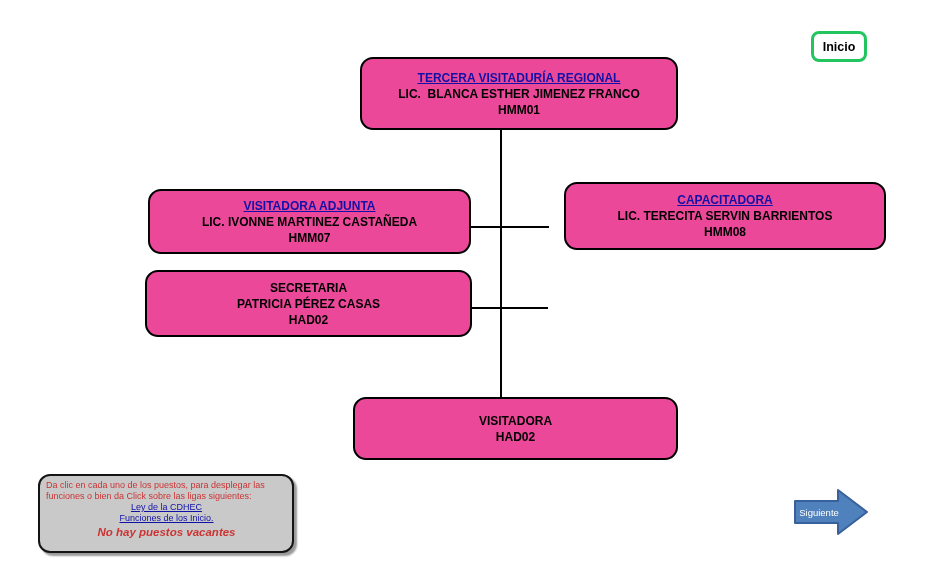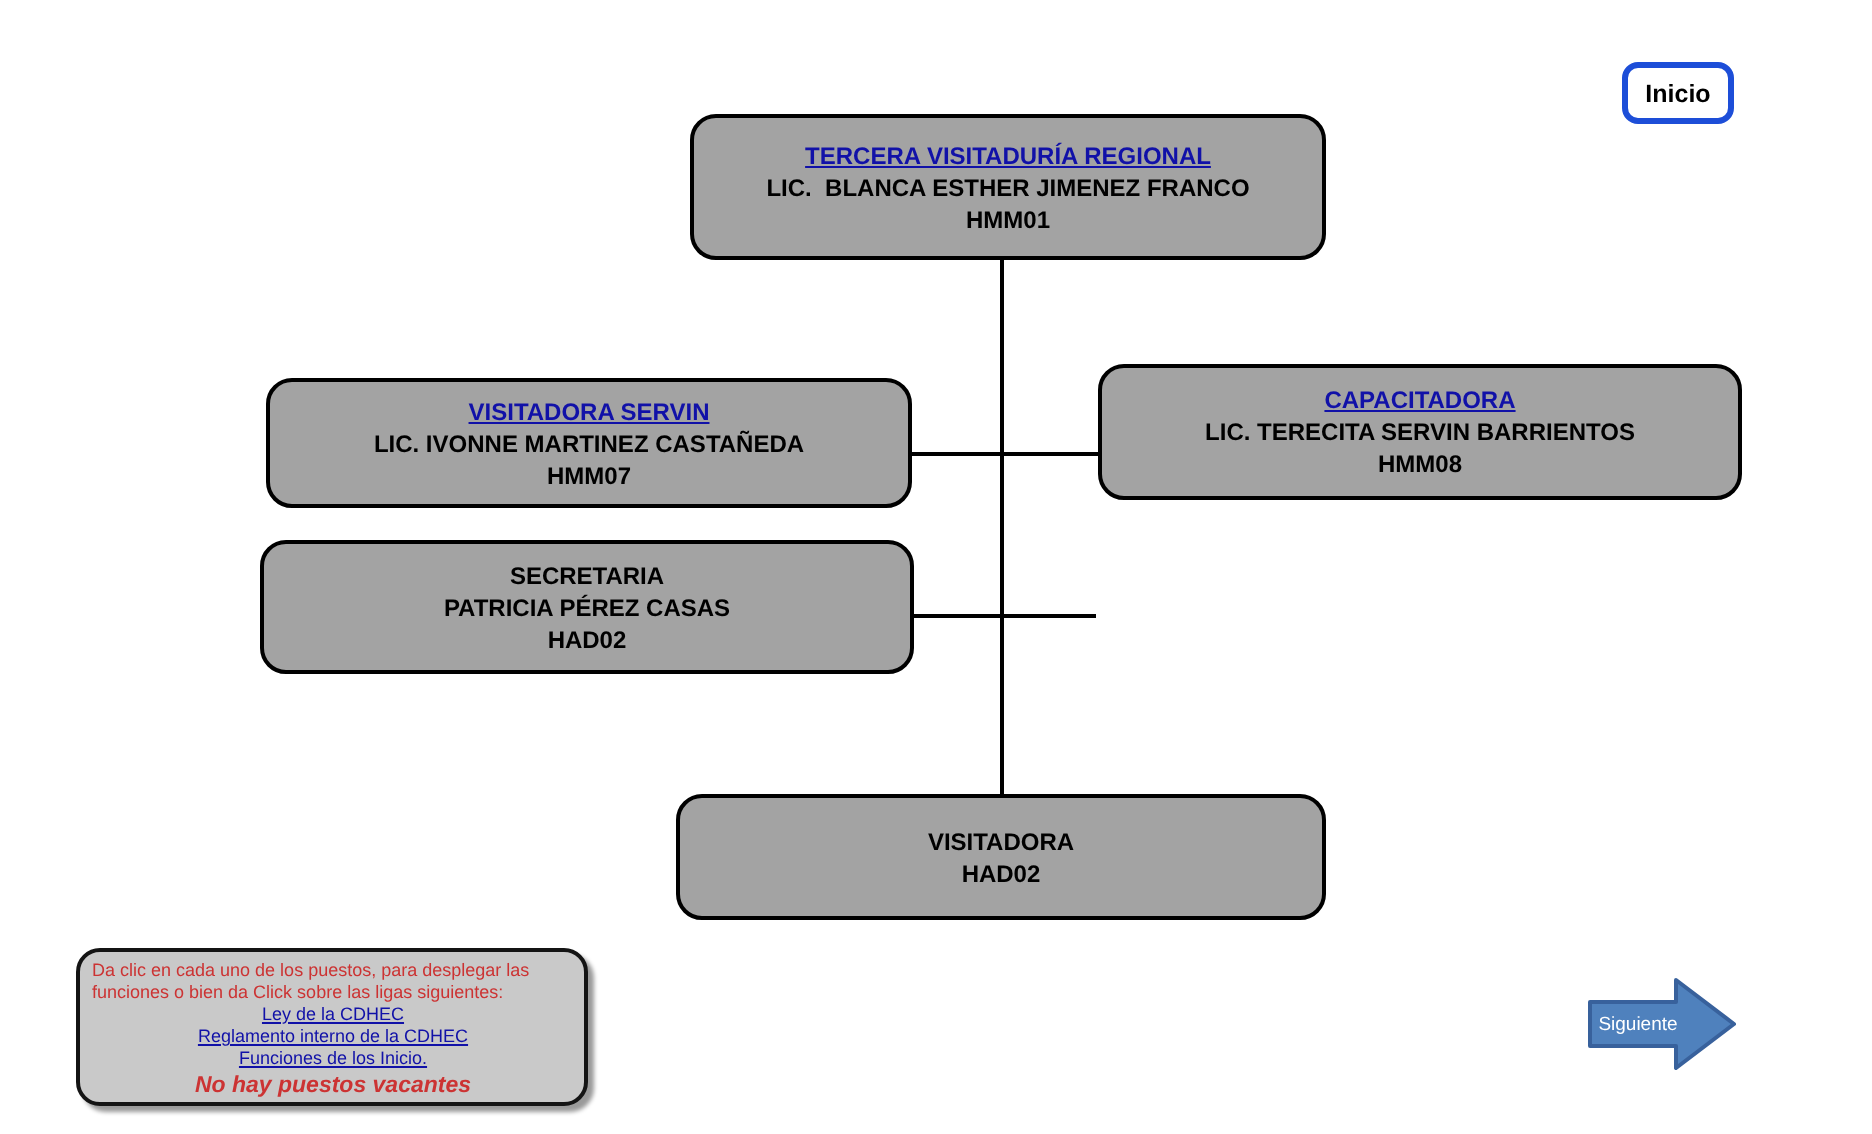--- a/index.html
+++ b/index.html
@@ -9,30 +9,31 @@
     height: 567px;
     background: #ffffff;
     font-family: "Liberation Sans", sans-serif;
     overflow: hidden;
   }
 
   
   .node {
     position: absolute;
     box-sizing: border-box;
-    background: #a3a3a3;
+    background: #ec4899;
     border: 2.5px solid var(--box-border, #000);
     border-radius: 13px;
     display: flex;
     flex-direction: column;
     justify-content: center;
     align-items: center;
     text-align: center;
     padding: 2px 8px;
     cursor: pointer;
+    margin-left: 15px;
   }
   .node .t-line {
     font-size: 12px;
     font-weight: bold;
     line-height: 16px;
     color: var(--box-text, #000);
     white-space: pre-wrap;
   }
   .node .t-link {
     color: var(--link-blue, #1111a8);
@@ -41,21 +42,21 @@
 
   
   .conn { position: absolute; background: #000; }
 
   
   .btn-inicio {
     position: absolute;
     left: 811px; top: 31px;
     width: 56px; height: 31px;
     box-sizing: border-box;
-    border: 3px solid #1d4ed8;
+    border: 3px solid #22c55e;
     border-radius: 8px;
     background: #fff;
     display: flex; align-items: center; justify-content: center;
     font-size: 12.5px; font-weight: bold; color: #000;
     cursor: pointer;
   }
 
   
   .note {
     position: absolute;
@@ -127,21 +128,21 @@
   <div class="conn" style="left:456px; top:226px; width:93px; height:1.5px;"></div>
   <div class="conn" style="left:457px; top:307px; width:91px; height:1.5px;"></div>
 
   <div class="node" style="left:345px; top:57px; width:318px; height:73px;">
     <div class="t-line t-link">TERCERA VISITADURÍA REGIONAL</div>
     <div class="t-line">LIC.  BLANCA ESTHER JIMENEZ FRANCO</div>
     <div class="t-line">HMM01</div>
   </div>
 
   <div class="node" style="left:133px; top:189px; width:323px; height:65px;">
-    <div class="t-line t-link">VISITADORA SERVIN</div>
+    <div class="t-line t-link">VISITADORA ADJUNTA</div>
     <div class="t-line">LIC. IVONNE MARTINEZ CASTAÑEDA</div>
     <div class="t-line">HMM07</div>
   </div>
 
   <div class="node" style="left:549px; top:182px; width:322px; height:68px;">
     <div class="t-line t-link">CAPACITADORA</div>
     <div class="t-line">LIC. TERECITA SERVIN BARRIENTOS</div>
     <div class="t-line">HMM08</div>
   </div>
 
@@ -153,21 +154,20 @@
 
 
   <div class="node" style="left:338px; top:397px; width:325px; height:63px;">
     <div class="t-line">VISITADORA</div>
     <div class="t-line">HAD02</div>
   </div>
 
   <div class="note">
     <div class="intro">Da clic en cada uno de los puestos, para desplegar las funciones o bien da Click sobre las ligas siguientes:</div>
     <a class="note-link">Ley de la CDHEC</a>
-    <a class="note-link">Reglamento interno de la CDHEC</a>
     <a class="note-link">Funciones de los Inicio.</a>
     <div class="footer">No hay puestos vacantes</div>
   </div>
 
   <div class="next-arrow">
     <svg width="76" height="48" viewBox="0 0 76 48">
       <polygon points="2,13 45,13 45,2 74,24 45,46 45,35 2,35"></polygon>
     </svg>
     <span class="next-label">Siguiente</span>
   </div>

